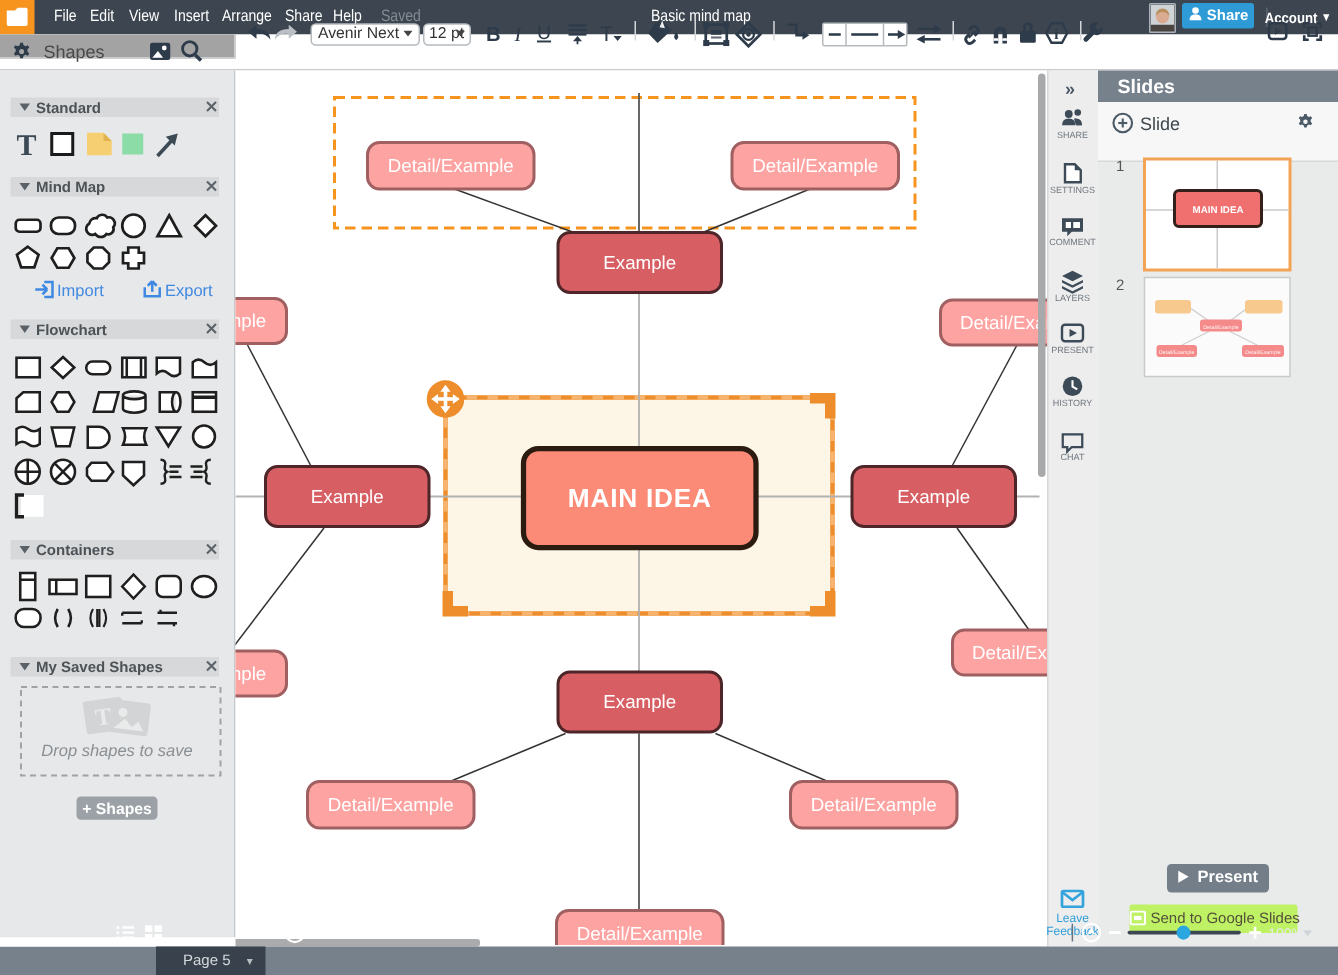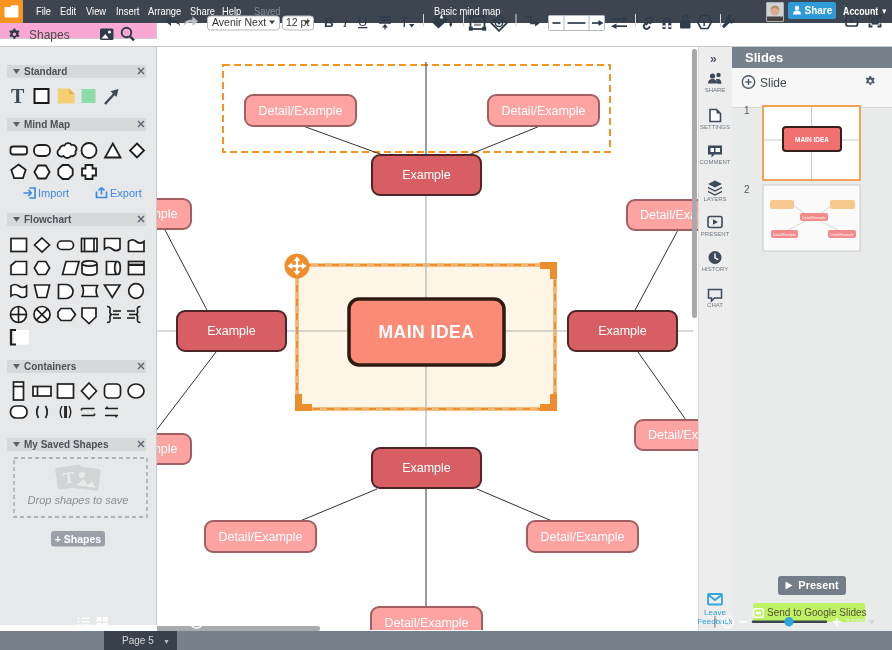--- a/index.html
+++ b/index.html
@@ -8,21 +8,21 @@
   
   #topbar{left:0;top:0;width:892px;height:23px;background:#3d4650;}
   #logo{left:0;top:0;width:23px;height:23px;background:#f7941d;}
   .menuitem{position:absolute;top:0;height:23px;line-height:23px;color:#fff;font-size:11px;transform:scaleX(0.85);transform-origin:left center;}
   #saved{color:#848c96;}
   #title{color:#fff;font-size:11px;}
   #sharebtn{left:788px;top:2px;width:48px;height:17px;background:#2f9bd6;border-radius:2px;color:#fff;font-size:10px;font-weight:bold;line-height:17px;text-align:center;}
   #account{right:4px;top:0;height:23px;line-height:23px;color:#fff;font-size:10px;font-weight:bold;transform:scaleX(0.88);transform-origin:right center;}
   
   #toolbar{left:0;top:23px;width:892px;height:24px;background:#fff;border-bottom:1px solid #c9ccce;box-sizing:border-box;}
-  #shapeshdr{left:0;top:23px;width:157px;height:16px;background:#f9a8d4;border-bottom:1px solid #c9ccce;border-right:1px solid #cccccc;box-sizing:border-box;}
+  #shapeshdr{left:0;top:23px;width:157px;height:16px;background:#a3a3a3;border-bottom:1px solid #c9ccce;border-right:1px solid #cccccc;box-sizing:border-box;}
   
   #leftpanel{left:0;top:47px;width:157px;height:578px;background:#e7e8e9;border-right:1px solid #c6c9cb;box-sizing:border-box;}
   
   #canvas{left:157px;top:47px;width:541px;height:583px;background:#ffffff;}
   
   #vscroll{left:692px;top:49px;width:5px;height:269px;background:#a7a9ab;border-radius:3px;}
   #hscroll{left:104px;top:626px;width:216px;height:4.5px;background:#a9abad;border-radius:2px;}
   
   #dock{left:698px;top:47px;width:34px;height:584px;background:#ededee;border-left:1px solid #d8d8d8;box-sizing:border-box;}
   

